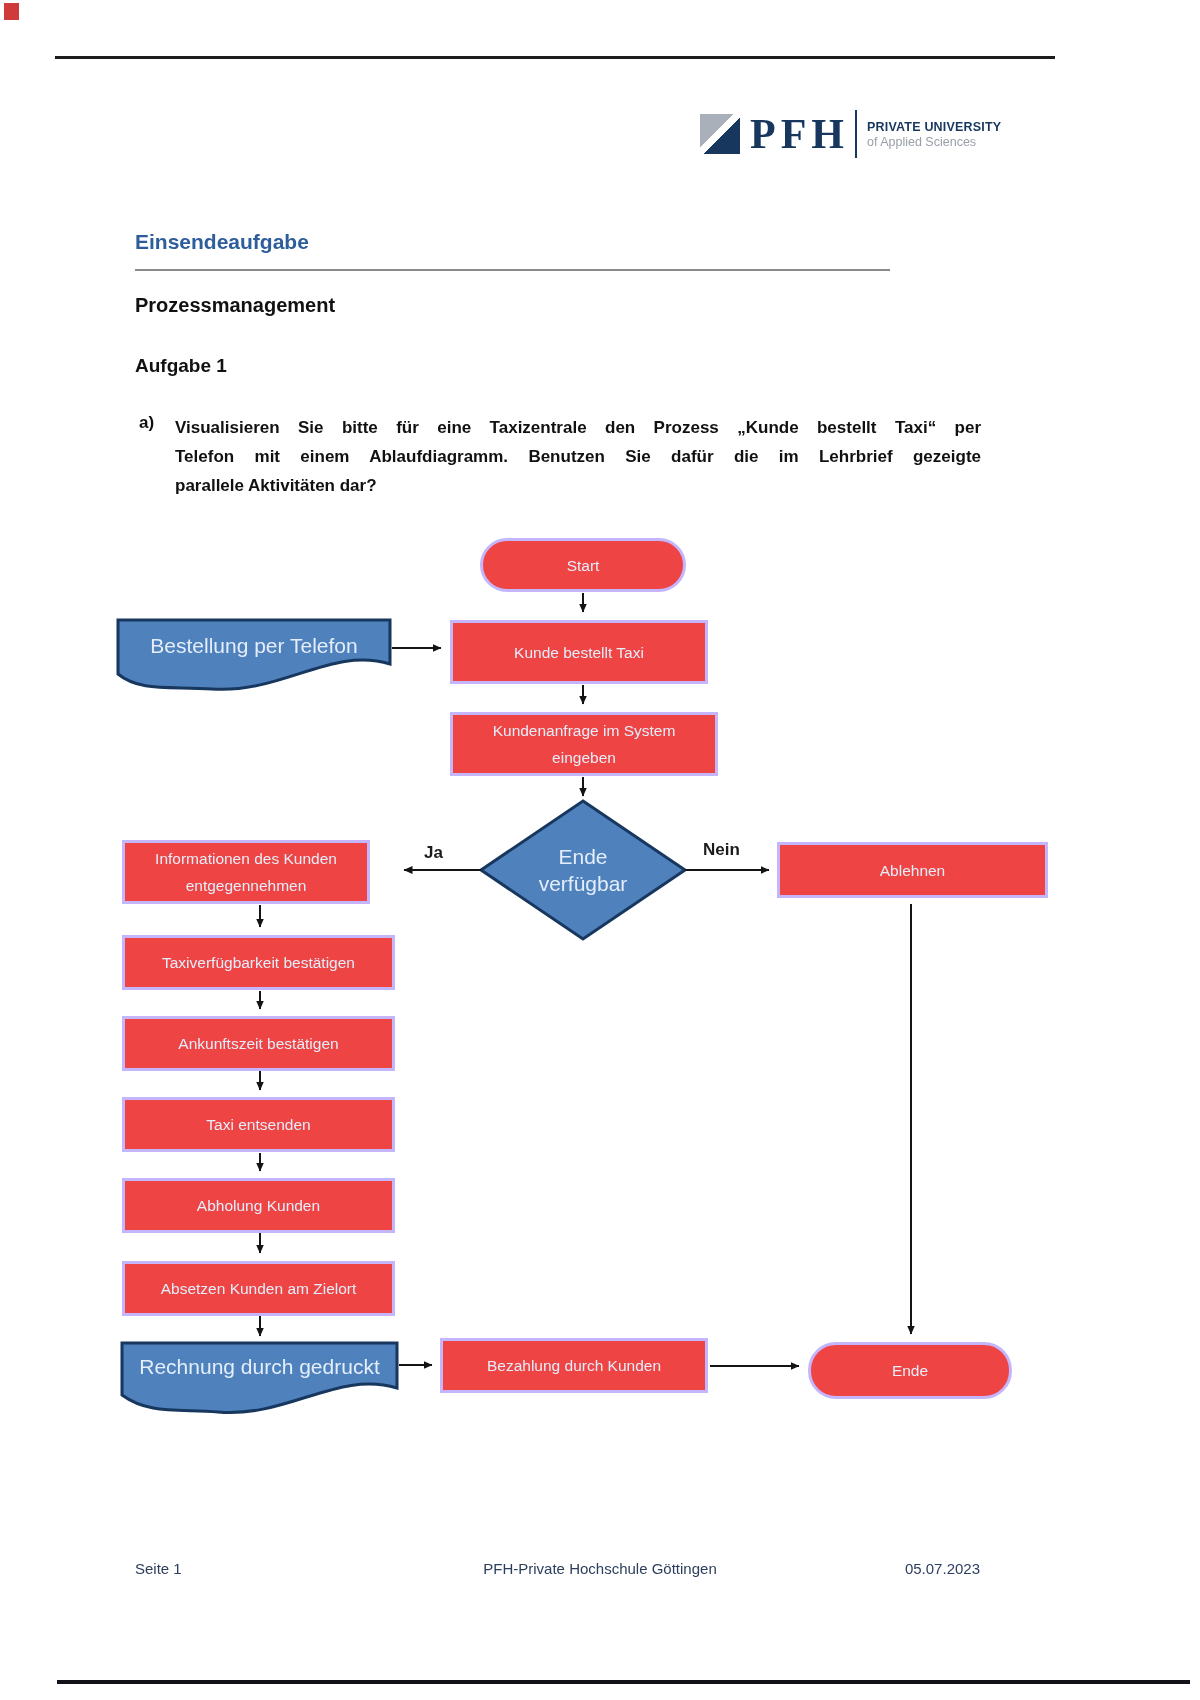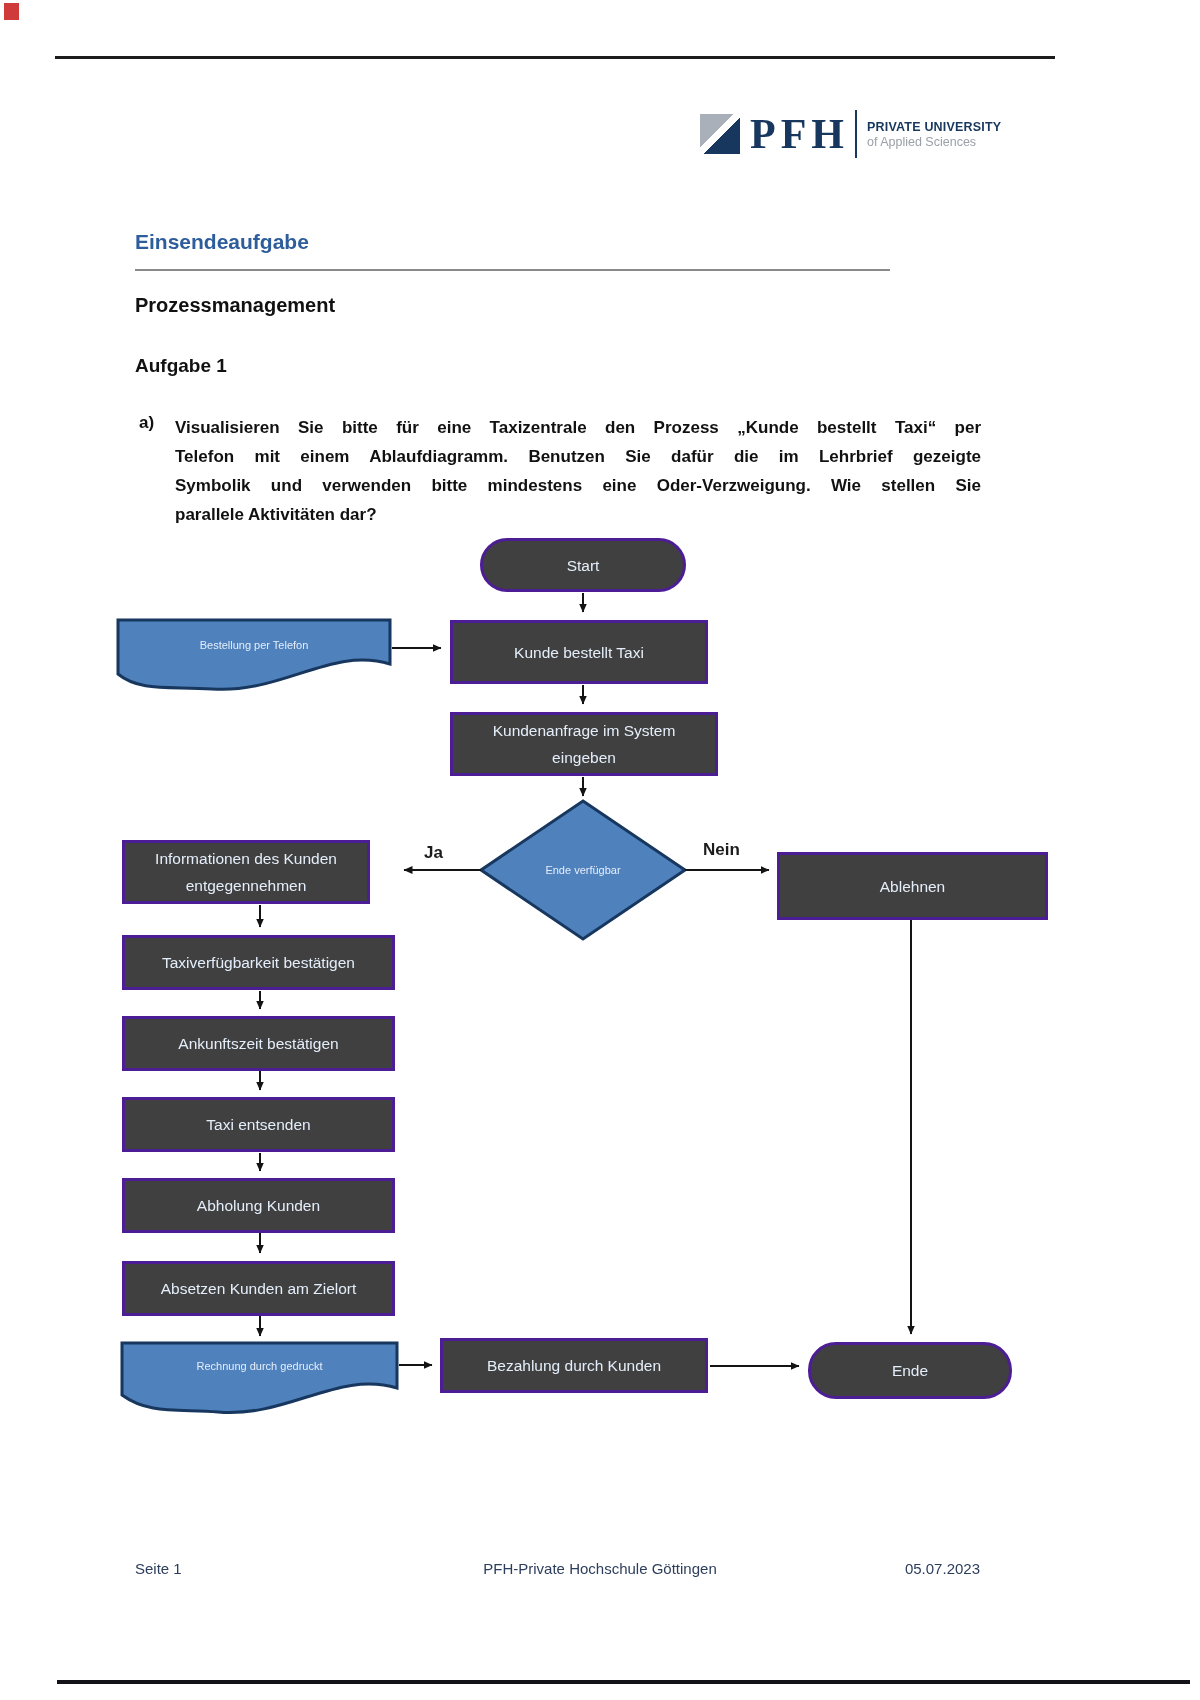--- a/index.html
+++ b/index.html
@@ -63,30 +63,30 @@
   .task-a-text {
     position: absolute; left: 175px; top: 413px; width: 806px;
     font-size: 17px; font-weight: bold; color: #111111; line-height: 29px;
   }
   .task-a-text .jline { text-align: justify; text-align-last: justify; }
   .task-a-text .lline { text-align: left; }
   
   .fc-svg { position: absolute; left: 0; top: 0; z-index: 1; pointer-events: none; }
   .node {
     position: absolute; z-index: 2;
-    background: #404040; border: 3px solid #4c1d95;
+    background: #ef4444; border: 3px solid #c4b5fd;
     display: flex; align-items: center; justify-content: center;
     text-align: center; color: #e4eefa; font-size: 15.5px; line-height: 27px;
     padding: 2px 10px;
   }
   .node.pill { border-radius: 28px; }
   .overlay-label {
     position: absolute; z-index: 2; background: transparent; border: none;
     display: flex; align-items: center; justify-content: center;
-    text-align: center; color: #e4eefa; font-size: 11px; line-height: 27px;
+    text-align: center; color: #e4eefa; font-size: 21px; line-height: 27px;
   }
   .branch-label {
     position: absolute; z-index: 2; font-size: 17px; font-weight: 600; color: #1c1c1c;
   }
   
   .footer-left  { position: absolute; left: 135px;  top: 1560px; font-size: 15px; color: #2c3e5d; }
   .footer-mid   { position: absolute; left: 300px;  top: 1560px; width: 600px; text-align: center; font-size: 15px; color: #2c3e5d; }
   .footer-right { position: absolute; left: 880px;  top: 1560px; width: 100px; text-align: right; font-size: 15px; color: #2c3e5d; }
 </style>
 </head>
@@ -109,21 +109,20 @@
 
   <div class="h-title">Einsendeaufgabe</div>
   <div class="h-rule"></div>
   <div class="h-sub">Prozessmanagement</div>
   <div class="h-task">Aufgabe 1</div>
 
   <div class="task-a-label">a)</div>
   <div class="task-a-text">
     <div class="jline">Visualisieren Sie bitte für eine Taxizentrale den Prozess „Kunde bestellt Taxi“ per</div>
     <div class="jline">Telefon mit einem Ablaufdiagramm. Benutzen Sie dafür die im Lehrbrief gezeigte</div>
-    <div class="jline">Symbolik und verwenden bitte mindestens eine Oder-Verzweigung. Wie stellen Sie</div>
     <div class="lline">parallele Aktivitäten dar?</div>
   </div>
 
   <svg class="fc-svg" width="1200" height="1700" viewBox="0 0 1200 1700">
     <defs>
       <marker id="arrow" markerWidth="10" markerHeight="9" refX="8.5" refY="4" orient="auto" markerUnits="userSpaceOnUse">
         <path d="M0,0 L9,4 L0,8 Z" fill="#141414"></path>
       </marker>
     </defs>
 
@@ -169,21 +168,21 @@
   <div class="node" style="left:122px; top:1016px; width:273px; height:55px;">Ankunftszeit bestätigen</div>
 
   <div class="node" style="left:122px; top:1097px; width:273px; height:55px;">Taxi entsenden</div>
 
   <div class="node" style="left:122px; top:1178px; width:273px; height:55px;">Abholung Kunden</div>
 
   <div class="node" style="left:122px; top:1261px; width:273px; height:55px;">Absetzen Kunden am Zielort</div>
 
   <div class="overlay-label" style="left:122px; top:1343px; width:275px; height:47px;">Rechnung durch gedruckt</div>
 
-  <div class="node" style="left:777px; top:842px; width:271px; height:68px;margin-top:10px;">Ablehnen</div>
+  <div class="node" style="left:777px; top:842px; width:271px; height:56px;">Ablehnen</div>
 
   <div class="node" style="left:440px; top:1338px; width:268px; height:55px;">Bezahlung durch Kunden</div>
 
   <div class="node pill" style="left:808px; top:1342px; width:204px; height:57px;">Ende</div>
 
   <div class="footer-left">Seite 1</div>
   <div class="footer-mid">PFH-Private Hochschule Göttingen</div>
   <div class="footer-right">05.07.2023</div>
 
   <div class="rule-bottom"></div>

